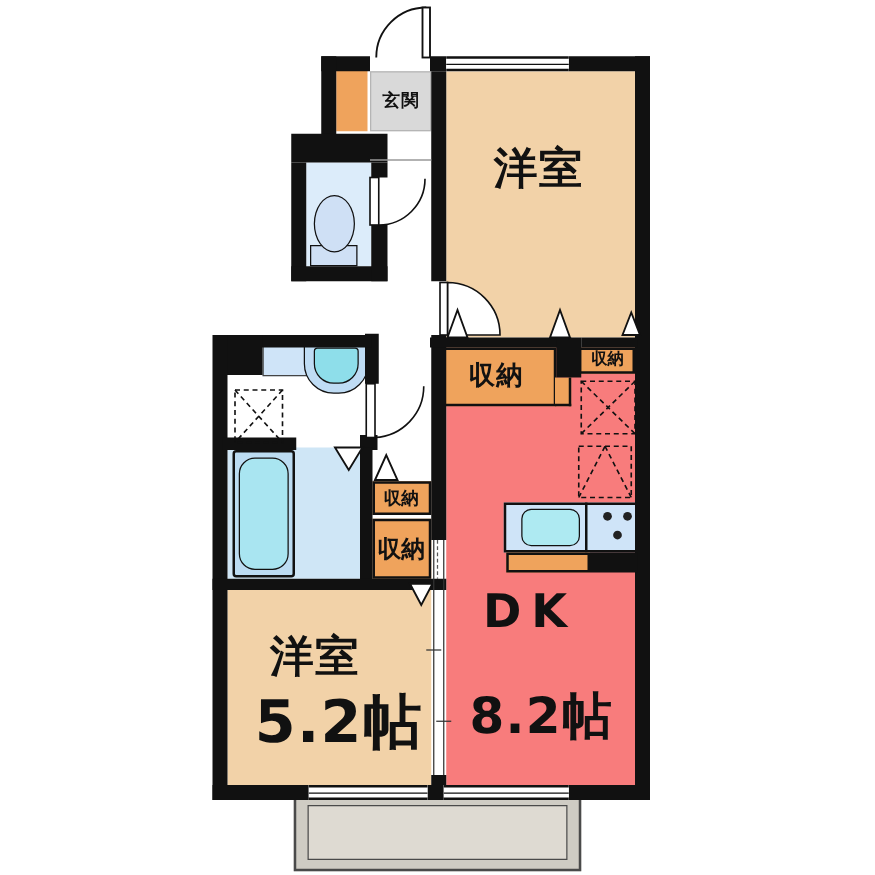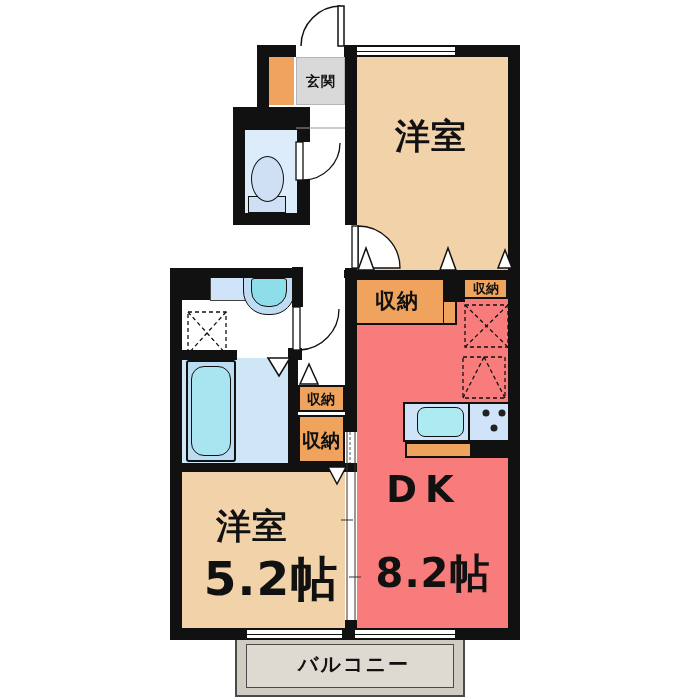--- a/index.html
+++ b/index.html
@@ -175,14 +175,13 @@
   <div class="label" style="left:486px;top:288px;font-size:13px;letter-spacing:0;">収納</div>
   <div class="label" style="left:321px;top:399px;font-size:14px;letter-spacing:0;">収納</div>
   <div class="label" style="left:321px;top:440px;font-size:19px;letter-spacing:0;">収納</div>
 
   <div class="label" style="left:424px;top:489px;font-size:37px;letter-spacing:8px;">DK</div>
   <div class="label" style="left:433px;top:541px;font-size:40px;margin-top:32px;">8.2帖</div>
 
   <div class="label" style="left:252px;top:526px;font-size:35px;">洋室</div>
   <div class="label" style="left:271px;top:578px;font-size:47px;">5.2帖</div>
 
-  <div class="label" style="left:354px;top:664px;font-size:20px;letter-spacing:2px;">バルコニー</div>
 </div>
 
 </body></html>

